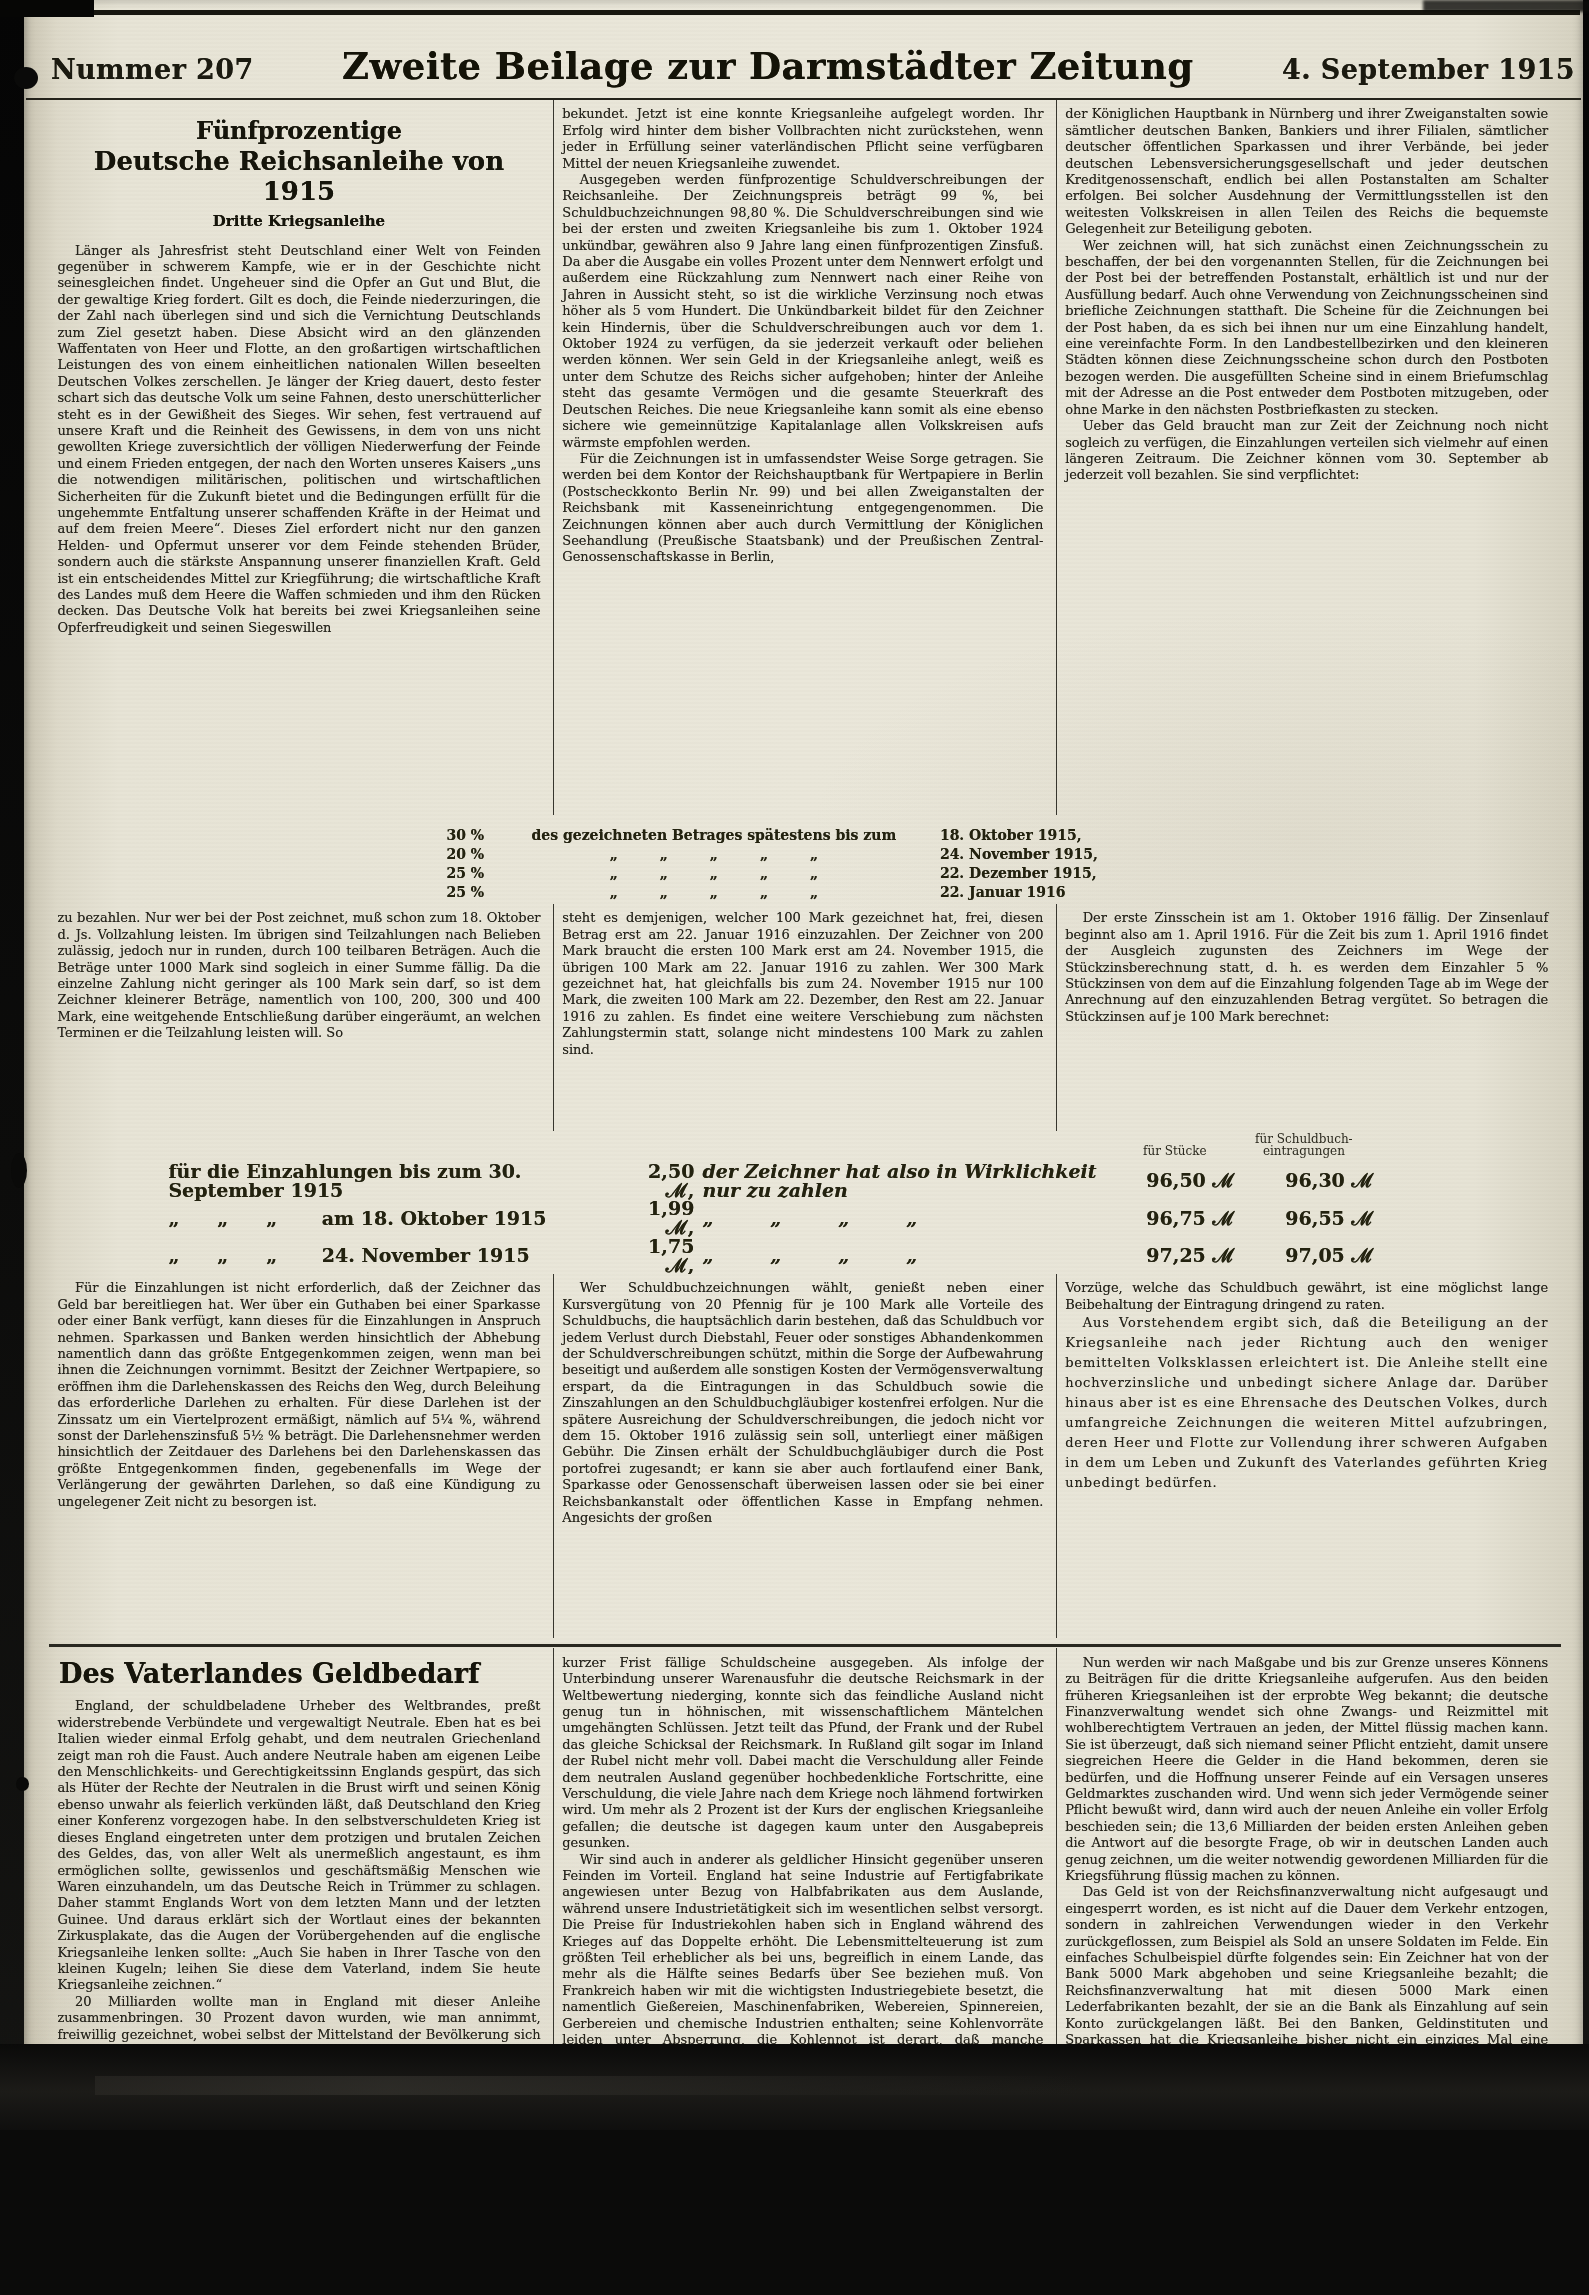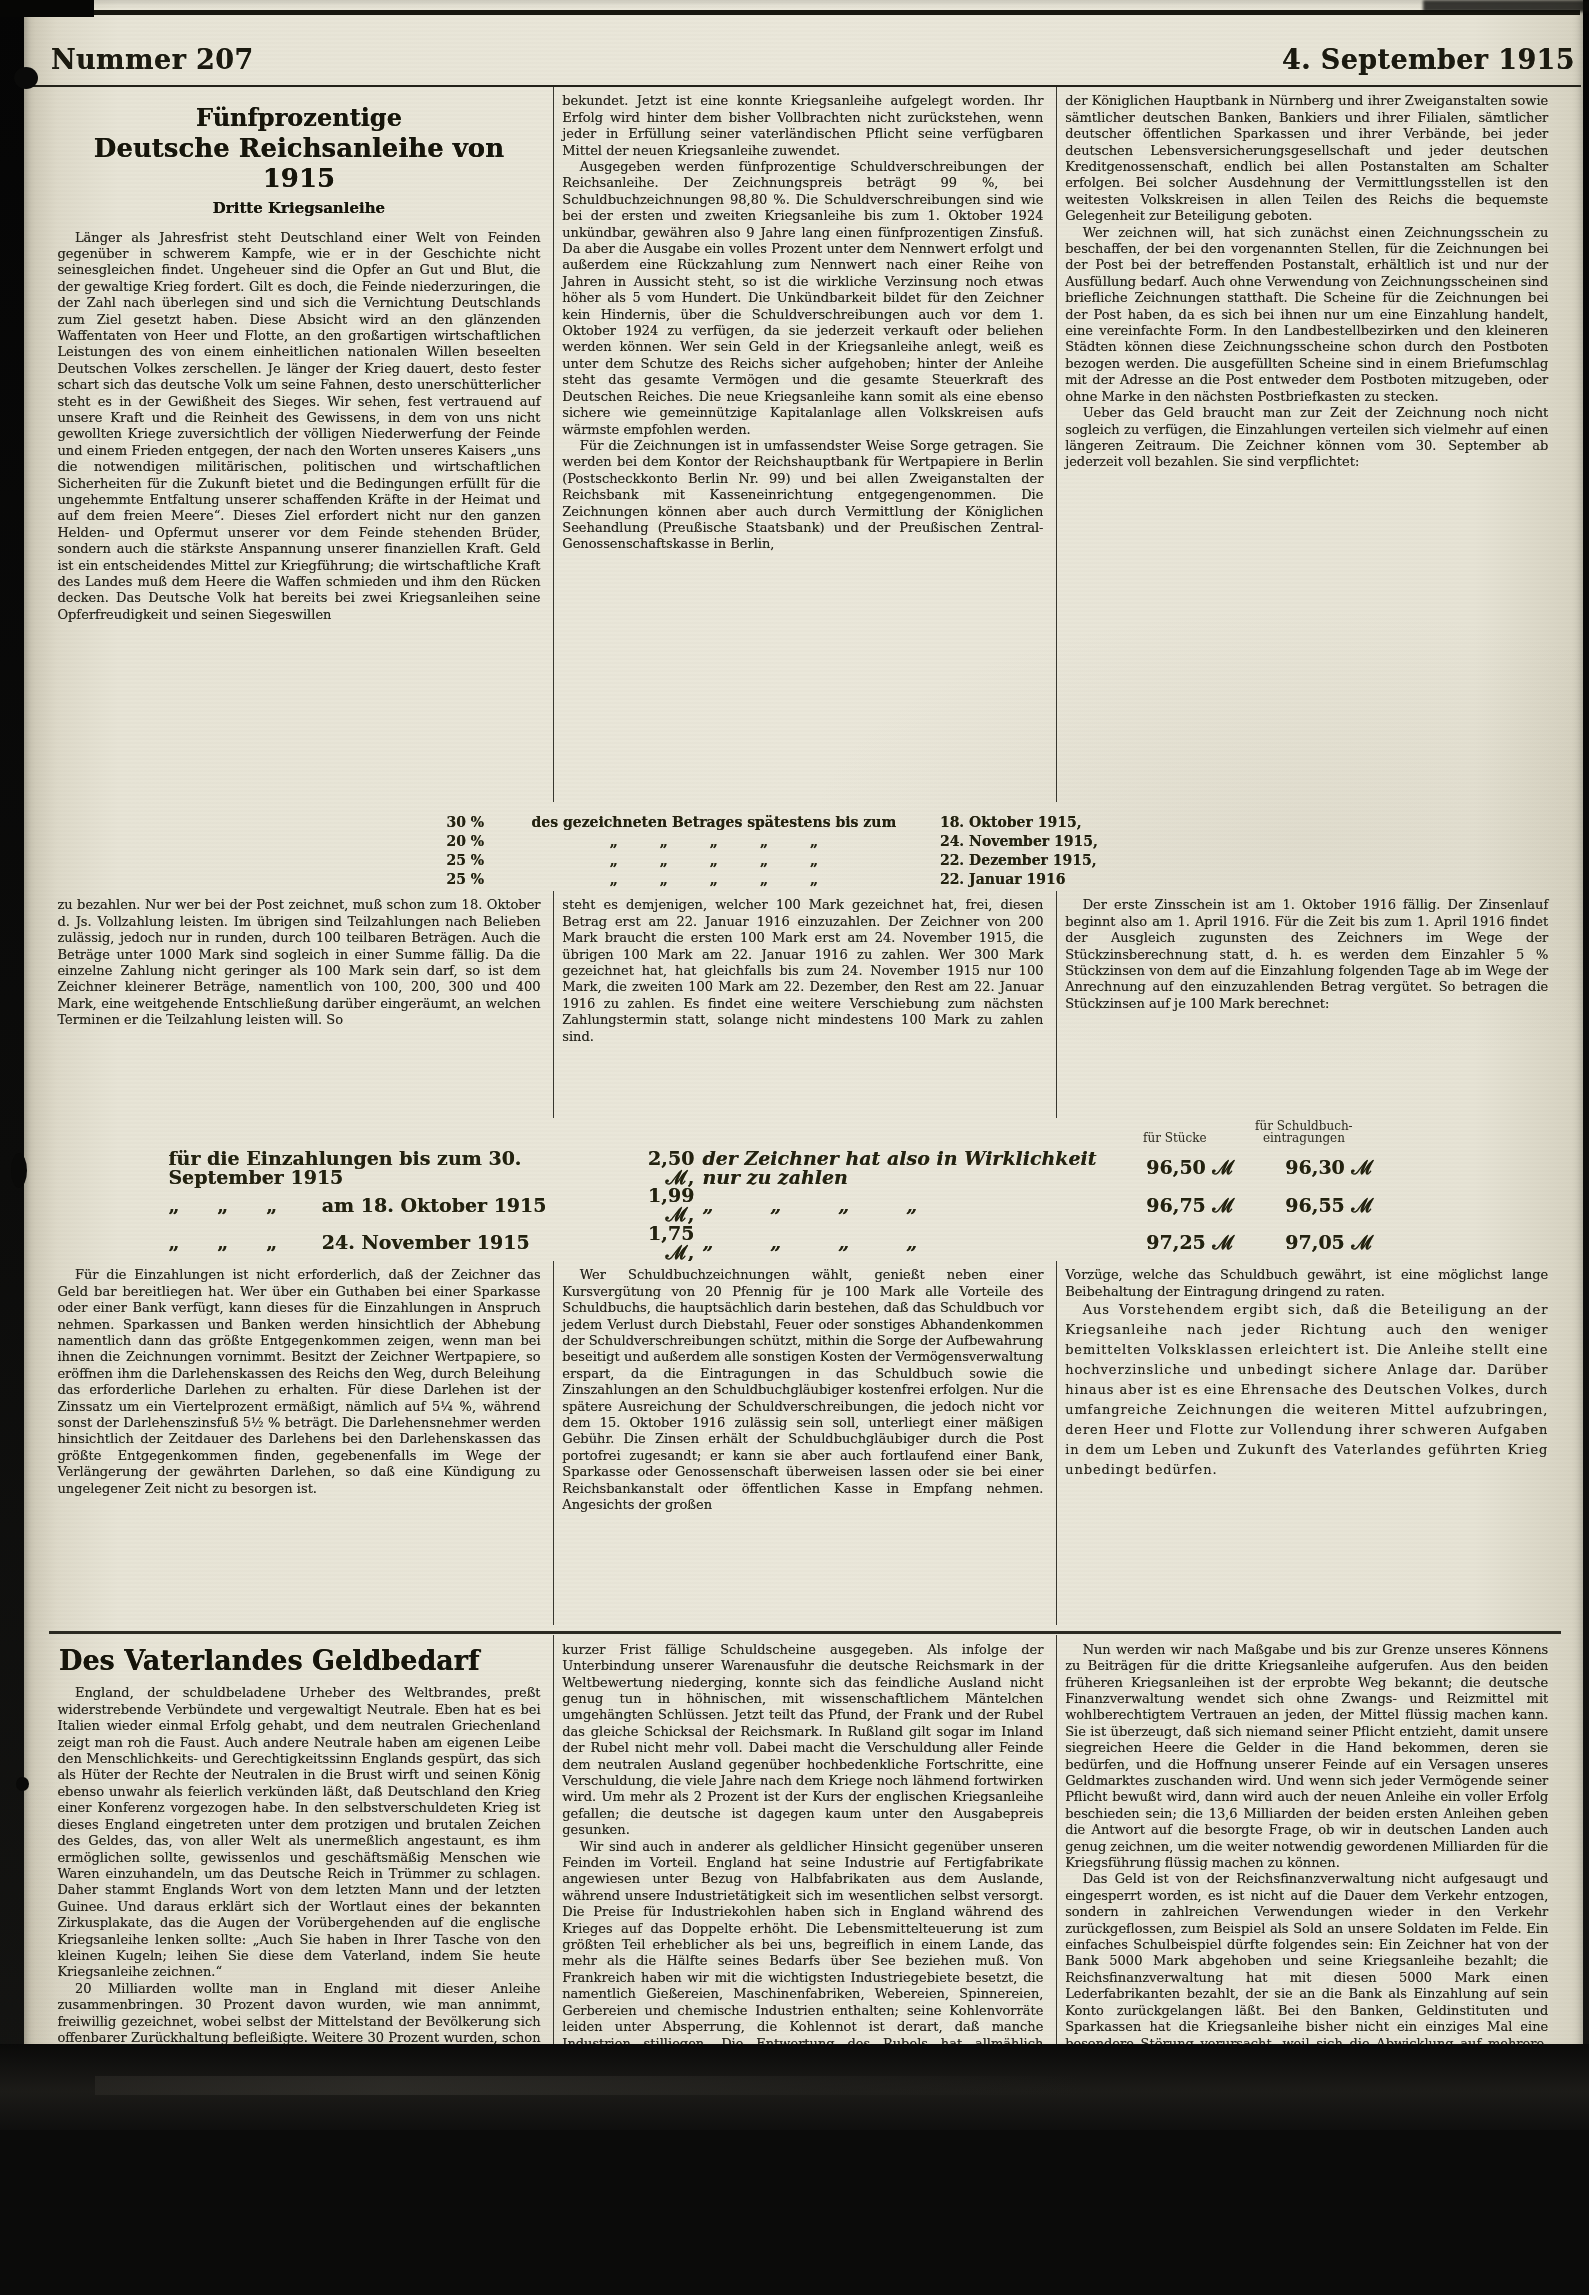--- a/index.html
+++ b/index.html
@@ -104,20 +104,21 @@
   <div class="corner-mark-right"></div>
   <div class="blob blob1"></div>
   <div class="blob blob2"></div>
   <div class="blob blob3"></div>
 
   <div class="paper">
     <div class="top-rule"></div>
 
     <header class="masthead">
       <div class="m-issue">Nummer 207</div>
+      <div class="m-title">Zweite Beilage zur Darmstädter Zeitung</div>
       <div class="m-date">4. September 1915</div>
     </header>
     <div class="masthead-rule"></div>
 
     <main class="content">
 
       <section class="threecol sec1">
         <div class="tc-col">
           <div class="art1-hl">
             <span class="hl-line l1">Fünfprozentige</span>

